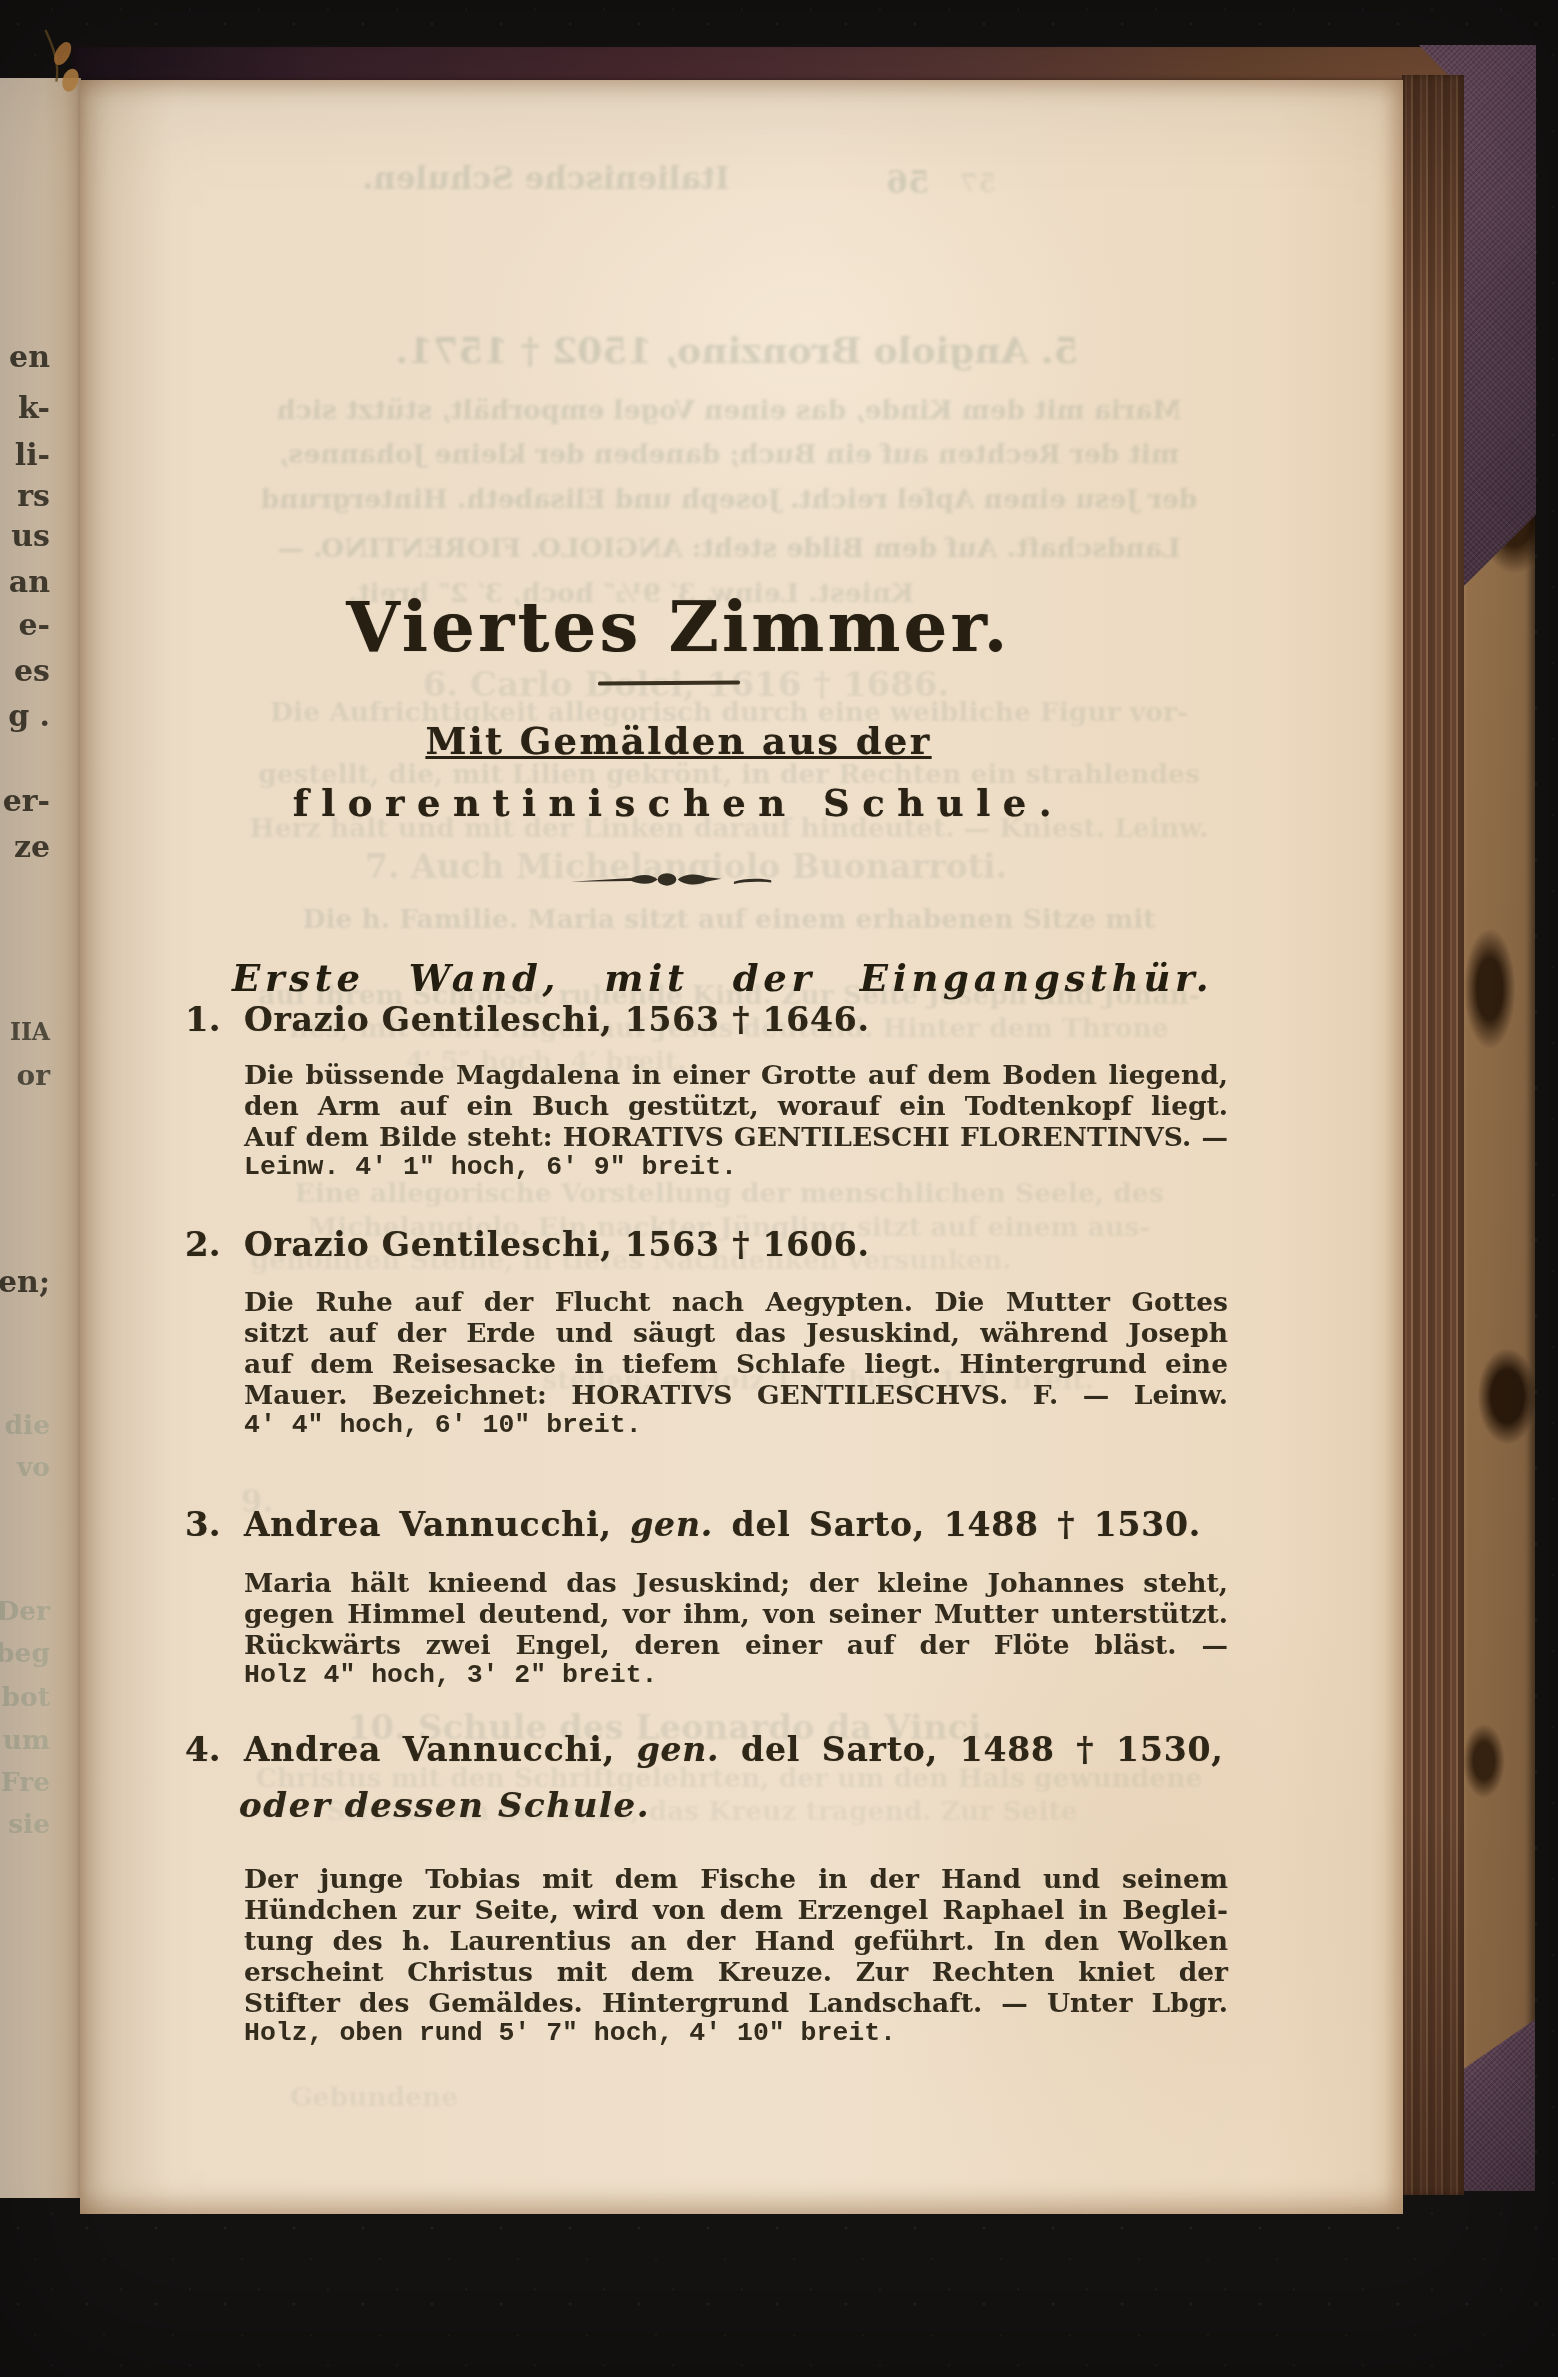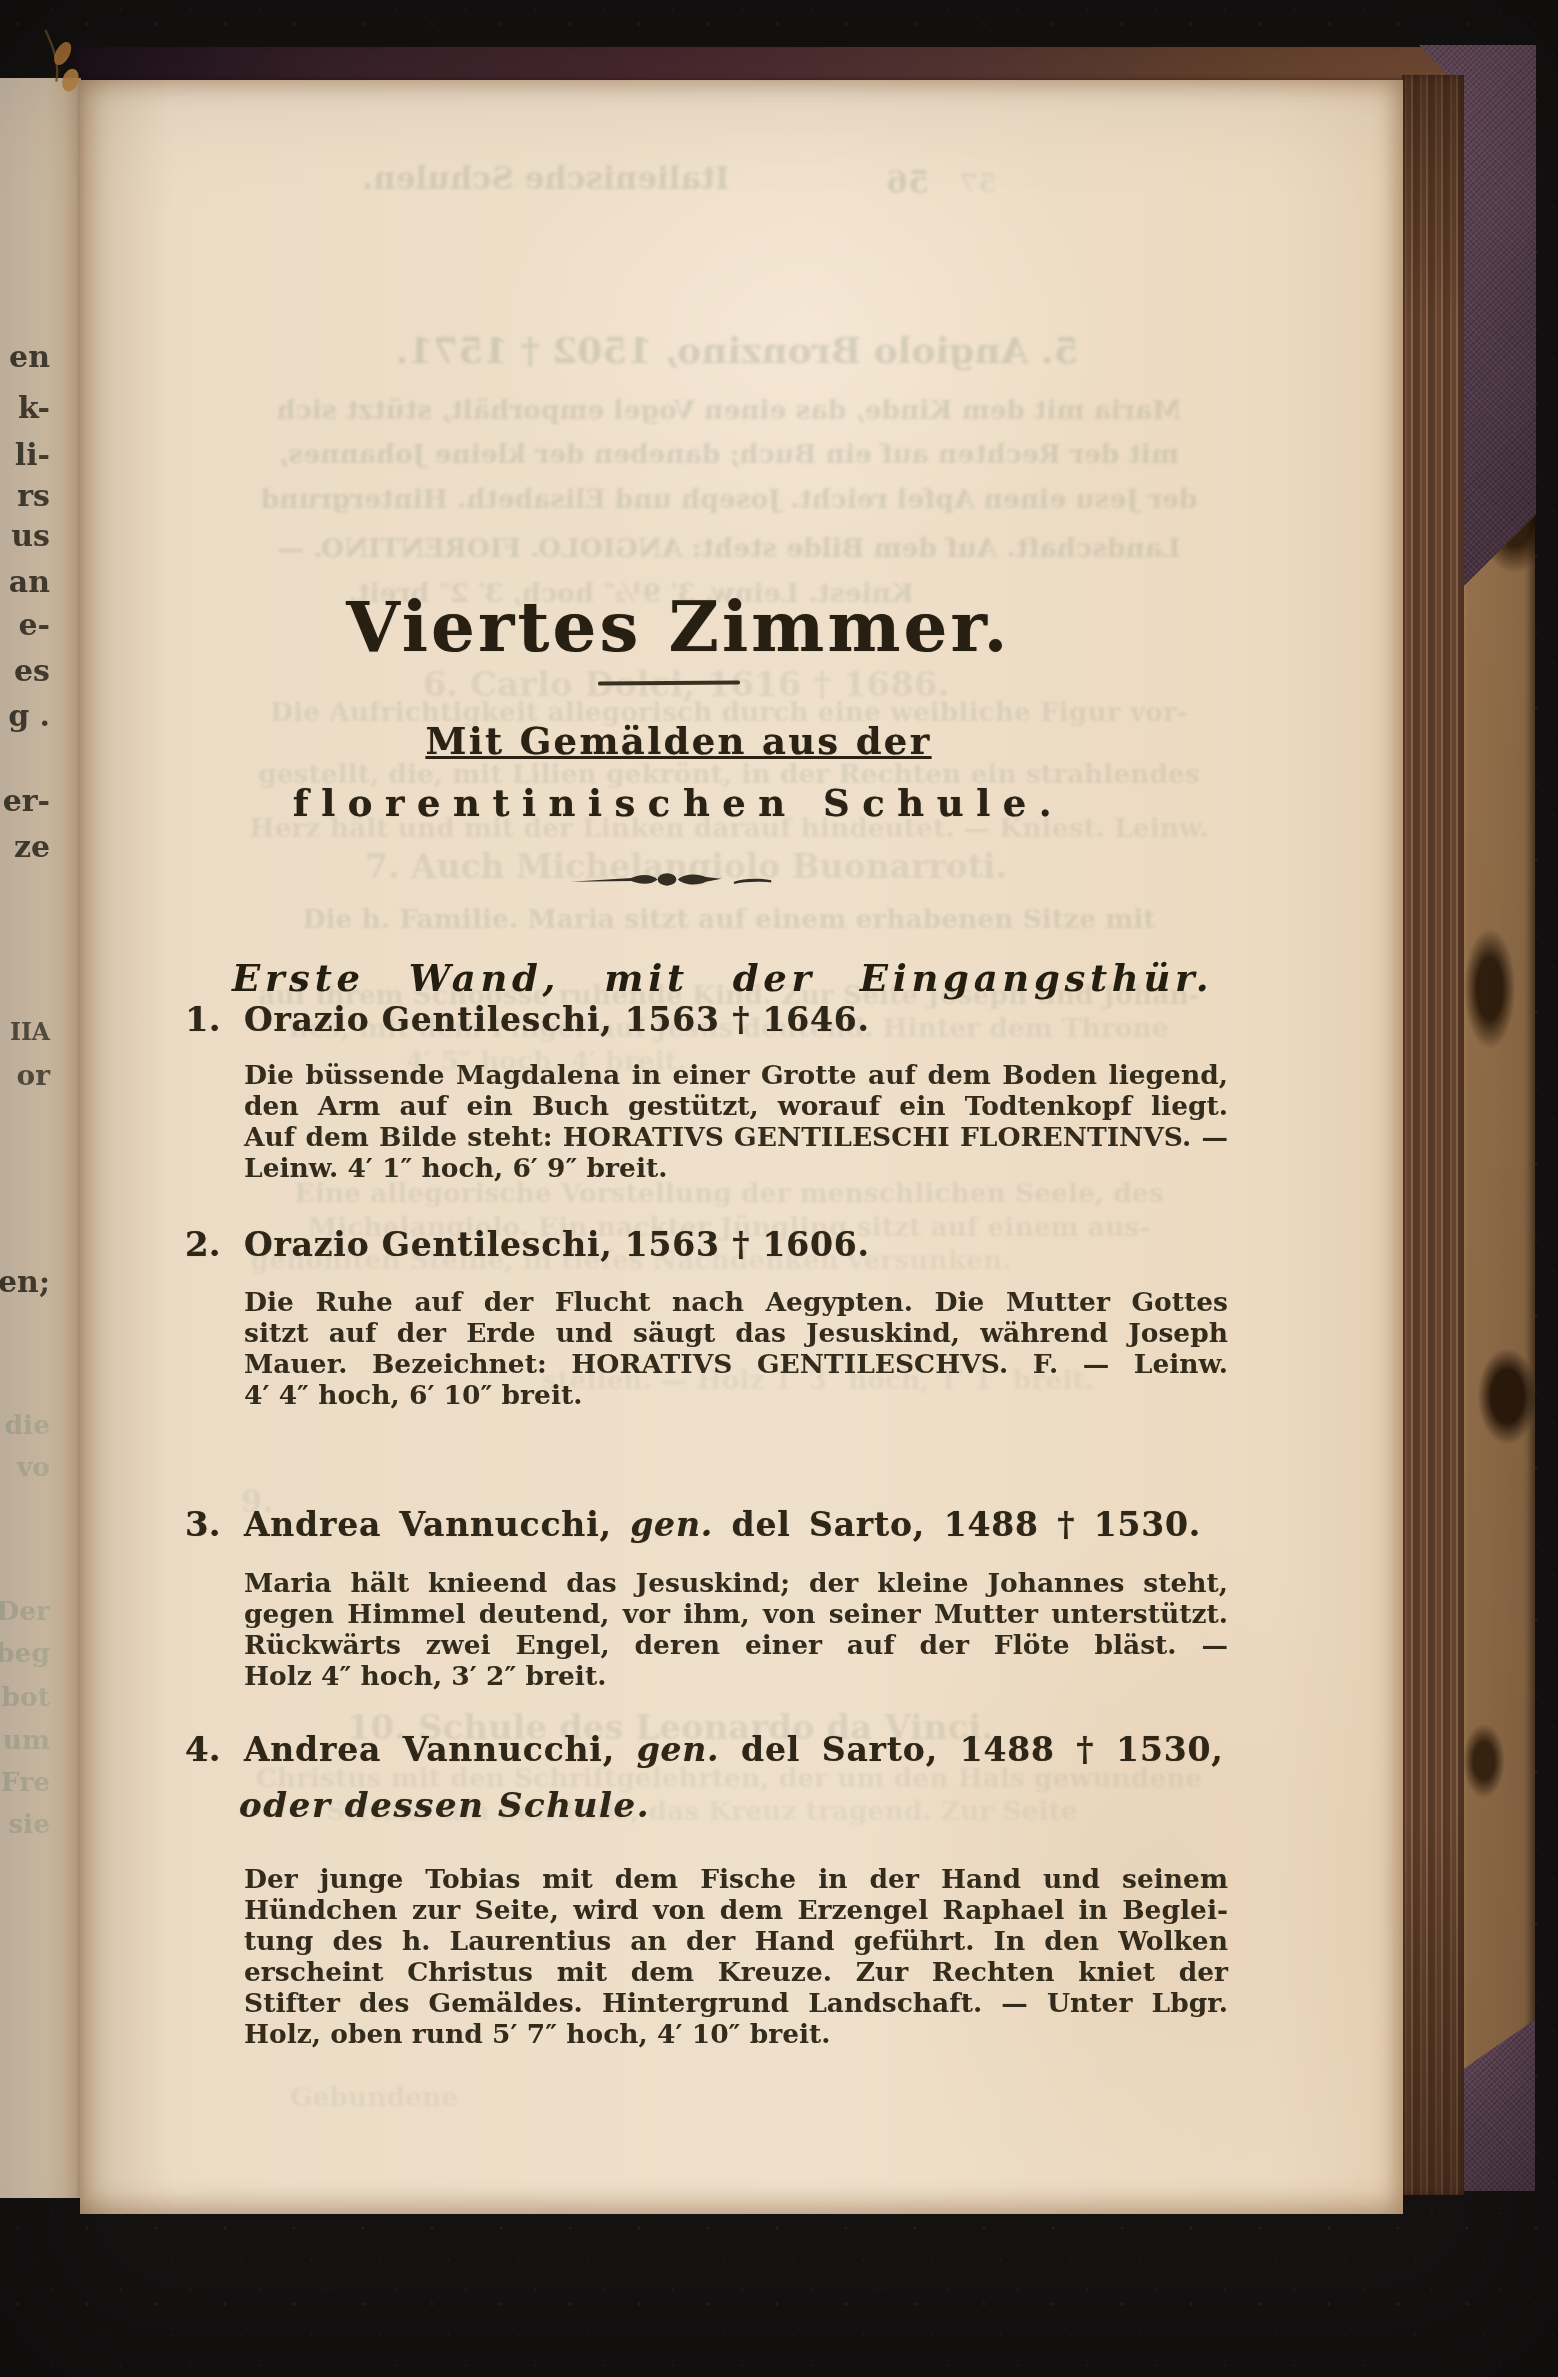--- a/index.html
+++ b/index.html
@@ -60,21 +60,21 @@
   .sub2{letter-spacing:12.5px;}
   .secthead{left:232px;top:956px;font-size:37px;font-weight:bold;font-style:italic;
     letter-spacing:4.7px;word-spacing:26.5px;color:#241e11;white-space:nowrap;}
   .entry-head{left:185px;white-space:nowrap;}
   .enum{font-size:34px;font-weight:bold;}
   .ename{font-size:33px;font-weight:bold;margin-left:23.4px;letter-spacing:0.8px;}
   .ename em{font-style:italic;}
   .ename2{font-size:34px;font-weight:bold;font-style:italic;letter-spacing:1.6px;}
   .ebody{left:236px;width:984px;font-size:26.5px;line-height:31px;font-weight:bold;color:#332b1c;margin-left:8px;}
   .ebody .bl{text-align:justify;text-align-last:justify;}
-  .ebody .bl:last-child{text-align-last:left;}
+  .ebody .bl:last-child{text-align-last:left;font-family:Liberation Mono, monospace;}
   
   .bleed{position:absolute;white-space:nowrap;font-weight:bold;color:#8d9480;transform:translateX(-50%);}
   .bleed.mir{transform:translateX(-50%) scaleX(-1);filter:blur(1.7px);color:#98a08c;}
   .bleed.set{filter:blur(1.2px);color:#9aa08e;}
   
   .edge{position:absolute;left:-11px;width:61px;text-align:right;font-weight:bold;
     color:#4a4234;font-size:30px;white-space:nowrap;}
   .ornament{left:569px;top:870px;}
   .twig{left:22px;top:15.6px;}
 </style>
@@ -179,20 +179,21 @@
       <div class="bl">Auf dem Bilde steht: HORATIVS GENTILESCHI FLORENTINVS. —</div>
       <div class="bl">Leinw. 4′ 1″ hoch, 6′ 9″ breit.</div>
     </div>
 
   <div class="abs entry-head ink" style="top:1224px;">
     <span class="enum">2.</span><span class="ename"><span>Orazio Gentileschi, 1563 † 1606.</span></span>
   </div>
   <div class="abs ebody" style="top:1286px;">
       <div class="bl">Die Ruhe auf der Flucht nach Aegypten. Die Mutter Gottes</div>
       <div class="bl">sitzt auf der Erde und säugt das Jesuskind, während Joseph</div>
+      <div class="bl">auf dem Reisesacke in tiefem Schlafe liegt. Hintergrund eine</div>
       <div class="bl">Mauer. Bezeichnet: HORATIVS GENTILESCHVS. F. — Leinw.</div>
       <div class="bl">4′ 4″ hoch, 6′ 10″ breit.</div>
     </div>
 
   <div class="abs entry-head ink" style="top:1504px;">
     <span class="enum">3.</span><span class="ename" style="word-spacing:6.2px;"><span>Andrea Vannucchi, </span><em>gen.</em><span> del Sarto, 1488 † 1530.</span></span>
   </div>
   <div class="abs ebody" style="top:1567px;">
       <div class="bl">Maria hält knieend das Jesuskind; der kleine Johannes steht,</div>
       <div class="bl">gegen Himmel deutend, vor ihm, von seiner Mutter unterstützt.</div>

